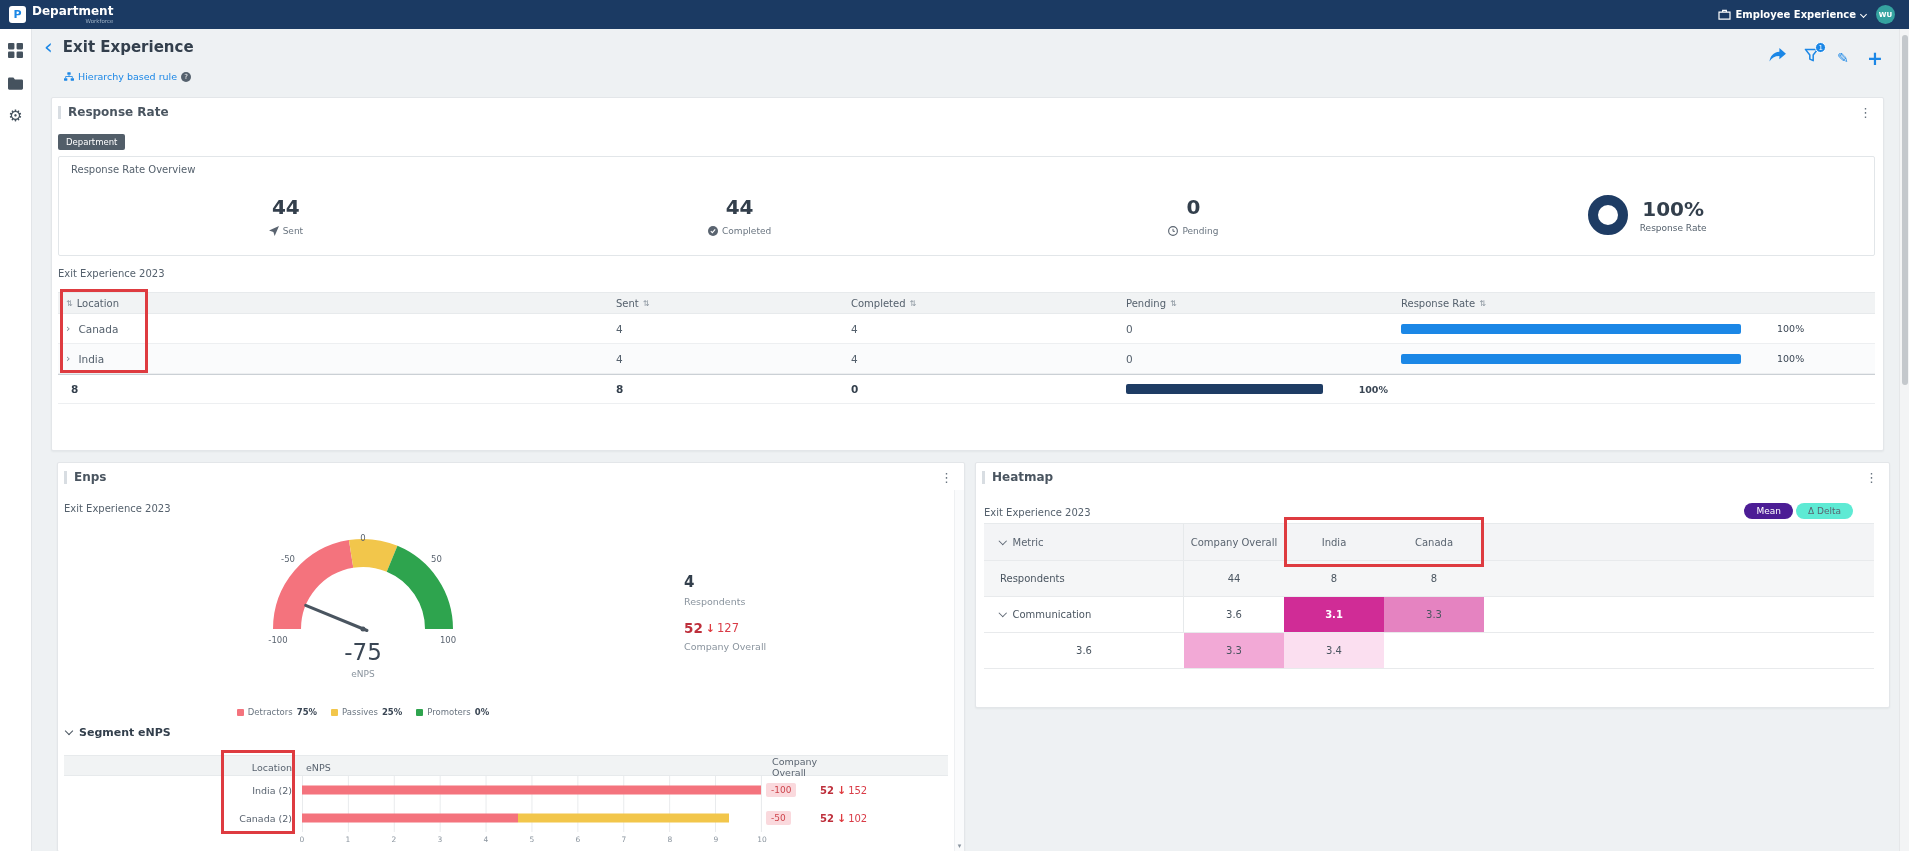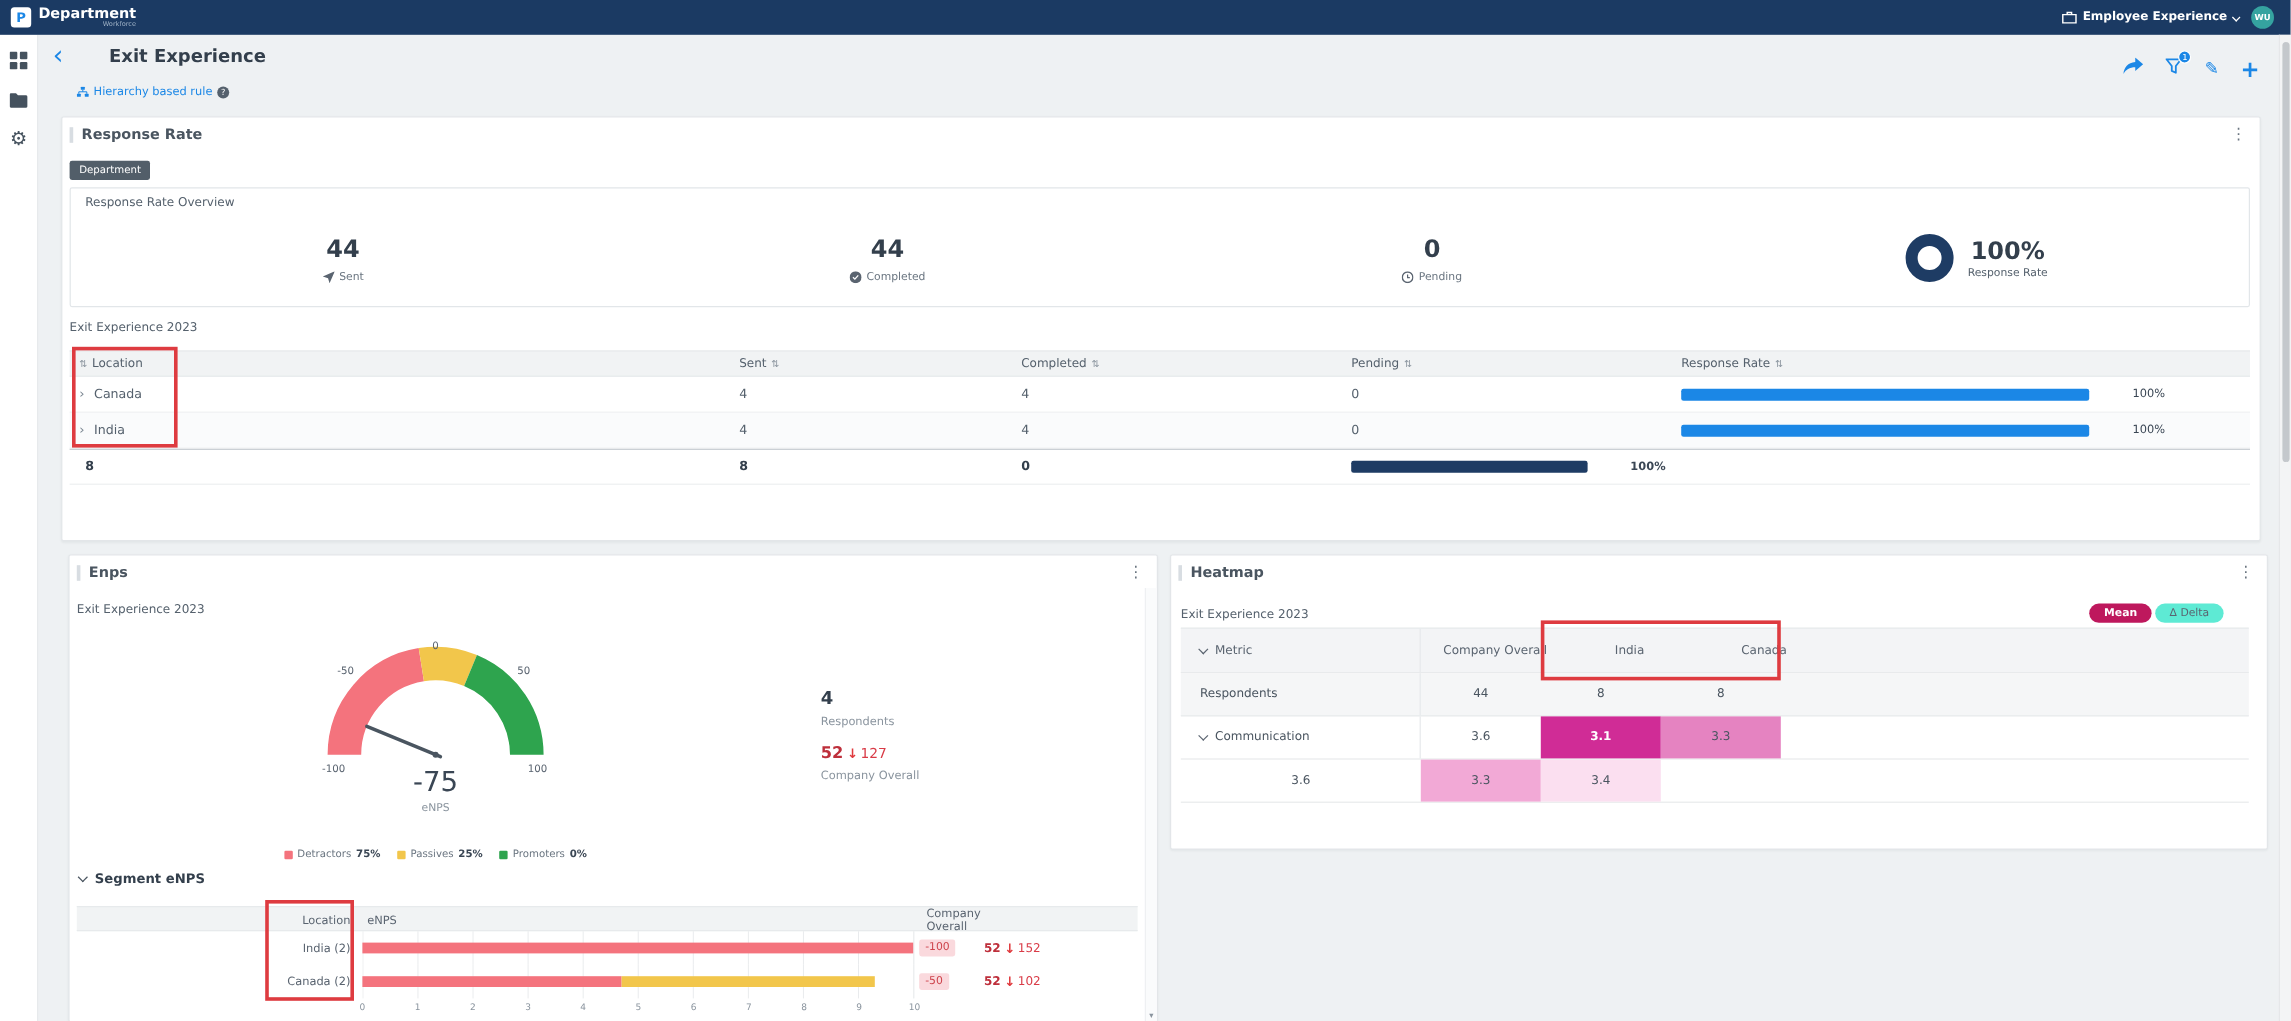--- a/index.html
+++ b/index.html
@@ -18,21 +18,21 @@
   .chev {display:inline-block; width:5px; height:5px; border-right:1.4px solid currentColor; border-bottom:1.4px solid currentColor; transform:rotate(45deg);}
   .avatar {width:19px; height:19px; border-radius:50%; background:#35A3A0; color:#fff; font-size:7px; font-weight:bold; display:flex; align-items:center; justify-content:center; cursor:pointer;}
 
   
   .sidebar {position:absolute; left:0; top:29px; width:32px; bottom:0; background:#fff; border-right:1px solid #E2E5E8; display:flex; flex-direction:column; align-items:center; padding-top:14px; gap:17px; z-index:10;}
   .side-icon {cursor:pointer; color:#45525E; font-size:16px; line-height:14px;}
 
   
   .back-title {position:absolute; left:44px; top:38px; display:flex; align-items:center; gap:10px;}
   .back-btn {color:#1B87E6; font-size:22px; line-height:16px; cursor:pointer;}
-  .page-title {font-size:15px; font-weight:bold; color:#333F4C;margin-left:28px;}
+  .page-title {font-size:15px; font-weight:bold; color:#333F4C;}
   .rule-row {position:absolute; left:64px; top:71px; display:flex; align-items:center; gap:4px; cursor:pointer;}
   .rule-link {color:#1B87E6; font-size:9.5px;}
   .help-dot {width:10px; height:10px; border-radius:50%; background:#55616D; color:#fff; font-size:7px; display:flex; align-items:center; justify-content:center;}
   .actions {position:absolute; right:26px; top:48px; display:flex; align-items:center; gap:18px;}
   .action {position:relative; cursor:pointer; color:#1B87E6;}
   .filter-badge {position:absolute; top:-6px; right:-7px; width:11px; height:11px; background:#1B87E6; border-radius:50%; color:#fff; font-size:7px; display:flex; align-items:center; justify-content:center; border:1px solid #fff;}
   .pencil {font-size:14px;}
   .plus {font-size:19px; font-weight:bold; line-height:14px;}
 
   
@@ -108,25 +108,25 @@
   .comp-delta {color:#D93B47; font-size:10px; margin-left:2px;}
   .axis-row {position:relative; height:13px;}
   .axis-ticks {position:absolute; left:238px; width:460px; top:3px; height:10px;}
   .axis-ticks span {position:absolute; transform:translateX(-50%); font-size:7.5px; color:#8A949E; top:0;}
   .enps-scroll {position:absolute; right:0; top:27px; bottom:0; width:10px; background:#FAFBFC; border-left:1px solid #EEF0F2; display:flex; align-items:flex-end; justify-content:center; cursor:pointer;}
   .scroll-down-btn {font-size:7px; color:#8A949E; padding-bottom:1px;}
 
   
   .toggle {position:absolute; right:36px; top:40px; display:flex; gap:3px;}
   .tbtn {font-size:9px; padding:3px 12px; border-radius:10px; cursor:pointer;}
-  .tbtn.active {background:#be185d; color:#fff; font-weight:bold;}
+  .tbtn.active {background:#4c1d95; color:#fff; font-weight:normal;}
   .tbtn.inactive {background:#5eead4; color:#5A6470;}
   .htable {position:absolute; left:8px; top:60px; width:890px; font-size:10px; color:#4A5560;}
   .hrow {display:grid; grid-template-columns:200px 100px 100px 100px 1fr; height:36px; border-bottom:1px solid #E8EAEC;}
-  .hhead {height:38px; background:#F3F4F6; border-top:1px solid #E7EAEC; color:#5A6470;gap:12px;}
+  .hhead {height:38px; background:#F3F4F6; border-top:1px solid #E7EAEC; color:#5A6470;}
   .hcell {display:flex; align-items:center; justify-content:center; height:100%;}
   .hcell.metric {justify-content:flex-start; padding-left:16px; gap:7px; border-right:1px solid #E6E9EB;}
   .rowshade {background:#F5F6F7;}
   .hchev {width:5.5px; height:5.5px; border-right:1.5px solid #5A6470; border-bottom:1.5px solid #5A6470; transform:rotate(45deg); margin-top:-3px;}
   .hlegend {position:absolute; left:0; width:100%; top:216px; display:flex; align-items:center; justify-content:center; gap:8px; font-size:8.5px; color:#5A6470;}
   .grad-pill {width:276px; height:12px; border-radius:6px;
     background:linear-gradient(to right,
       #A81C7C 0 12.5%, #DD74BB 12.5% 25%, #F6D2E9 25% 37.5%, #FBF3F8 37.5% 50%,
       #F5F8EC 50% 62.5%, #D8E6B0 62.5% 75%, #9FC05C 75% 87.5%, #527C1E 87.5% 100%);}
 

